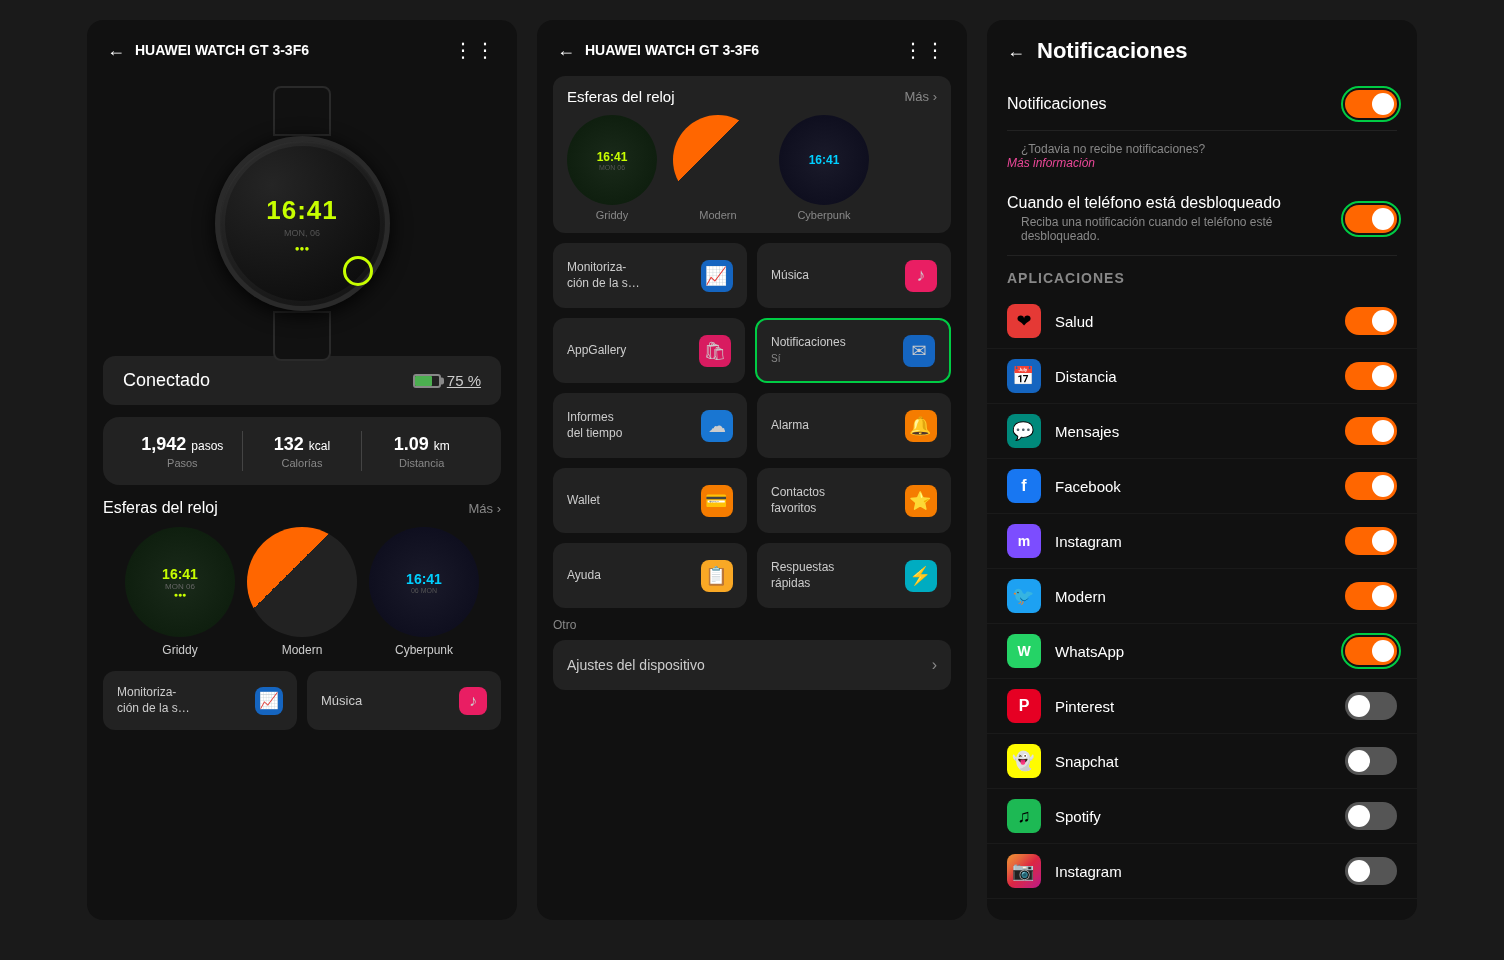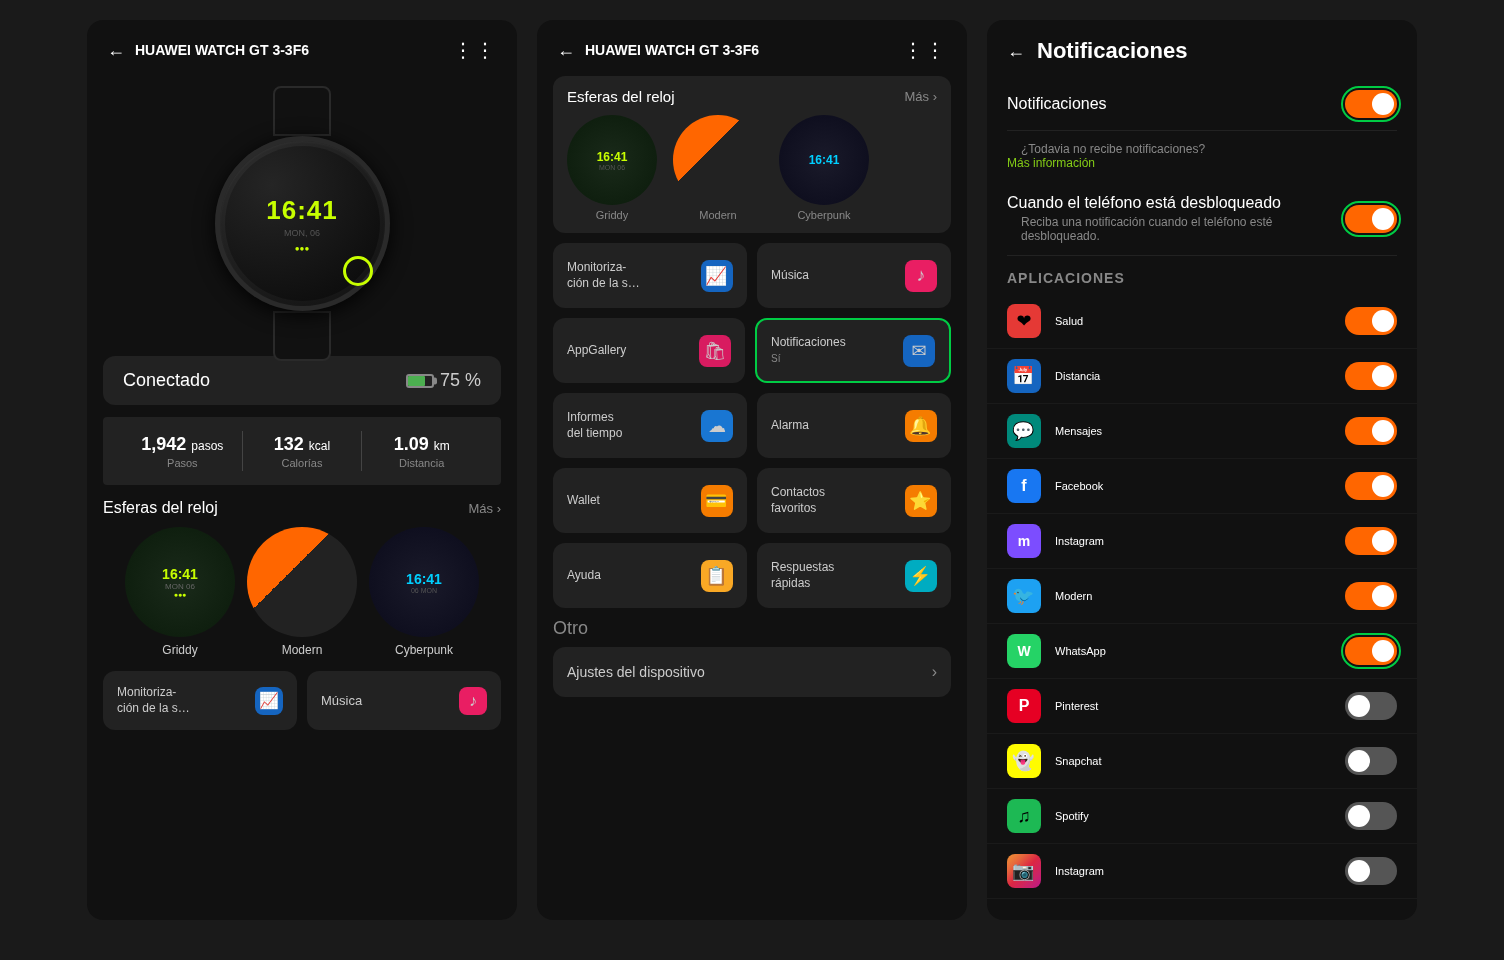--- a/index.html
+++ b/index.html
@@ -71,21 +71,22 @@
       justify-content: space-between;
       color: #fff;
       font-size: 18px;
       font-weight: 500;
     }
     .battery-indicator {
       display: flex;
       align-items: center;
       gap: 6px;
       color: #ccc;
-      font-size: 18px;
+      font-size: 15px;
+      text-decoration: underline;
     }
     .battery-icon {
       width: 28px;
       height: 14px;
       border: 2px solid #888;
       border-radius: 3px;
       position: relative;
       display: inline-flex;
       align-items: center;
     }
@@ -103,21 +104,21 @@
     .battery-fill {
       background: #4CAF50;
       height: 100%;
       width: 70%;
       border-radius: 1px;
     }
 
     
     .stats-row {
       background: #222;
-      border-radius: 4px;
+      border-radius: 16px;
       margin: 0 16px 14px;
       padding: 14px 20px;
       display: flex;
       align-items: center;
       gap: 0;
     }
     .stat-item {
       flex: 1;
       text-align: center;
     }
@@ -305,21 +306,21 @@
       text-align: center;
       margin-top: 4px;
     }
 
     
     .otro-section {
       margin: 0 16px 10px;
     }
     .otro-label {
       color: #888;
-      font-size: 18px;
+      font-size: 12px;
       margin-bottom: 8px;
     }
     .ajustes-row {
       background: #222;
       border-radius: 12px;
       padding: 16px 14px;
       display: flex;
       align-items: center;
       justify-content: space-between;
       color: #ccc;
@@ -360,22 +361,23 @@
       font-size: 16px;
       font-weight: 500;
     }
     .notif-row-sub {
       color: #888;
       font-size: 12px;
       margin-top: 3px;
       margin-left: 14px;
     }
     .notif-row-link {
-      color: #84cc16;
+      color: #ec4899;
       font-size: 12px;
+      font-style: italic;
     }
 
     
     .toggle {
       width: 52px;
       height: 28px;
       border-radius: 14px;
       position: relative;
       cursor: pointer;
       flex-shrink: 0;
@@ -423,21 +425,21 @@
       display: flex;
       align-items: center;
       justify-content: center;
       margin-right: 14px;
       font-size: 18px;
       flex-shrink: 0;
     }
     .app-name {
       flex: 1;
       color: #fff;
-      font-size: 11px;
+      font-size: 15px;
     }
 
     
     .toggle-green-border {
       outline: 2.5px solid #00cc44;
       outline-offset: 2px;
       border-radius: 14px;
     }
 
     

